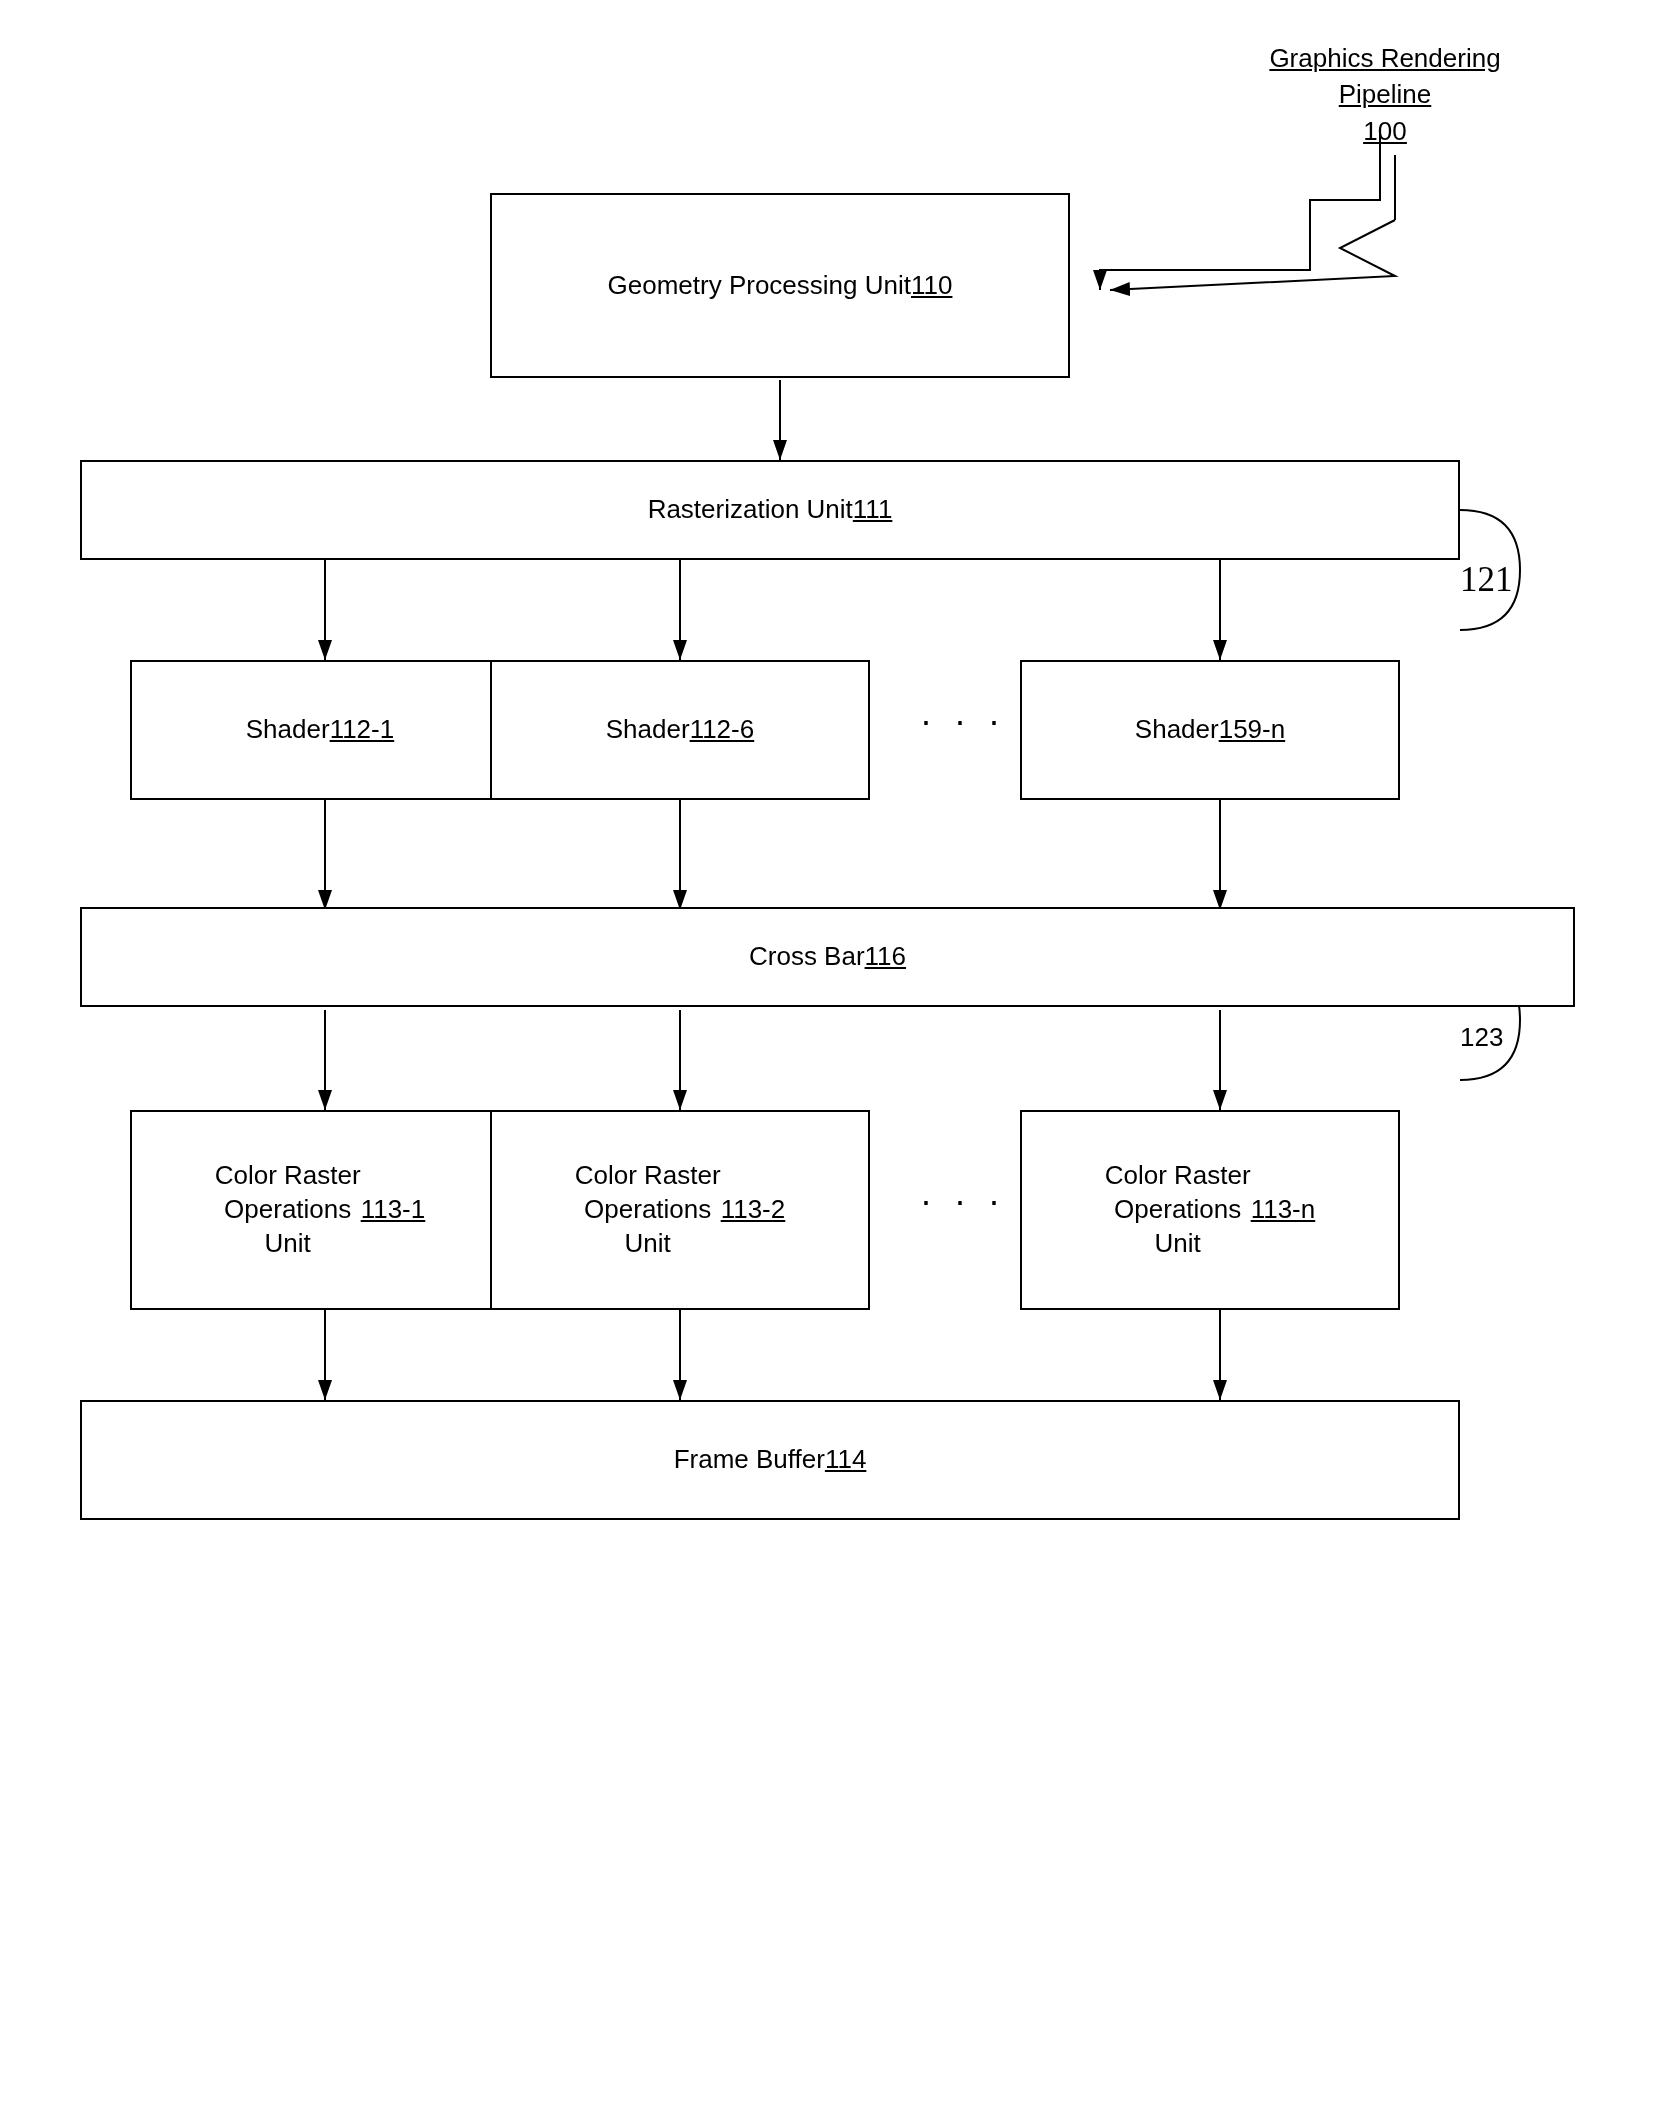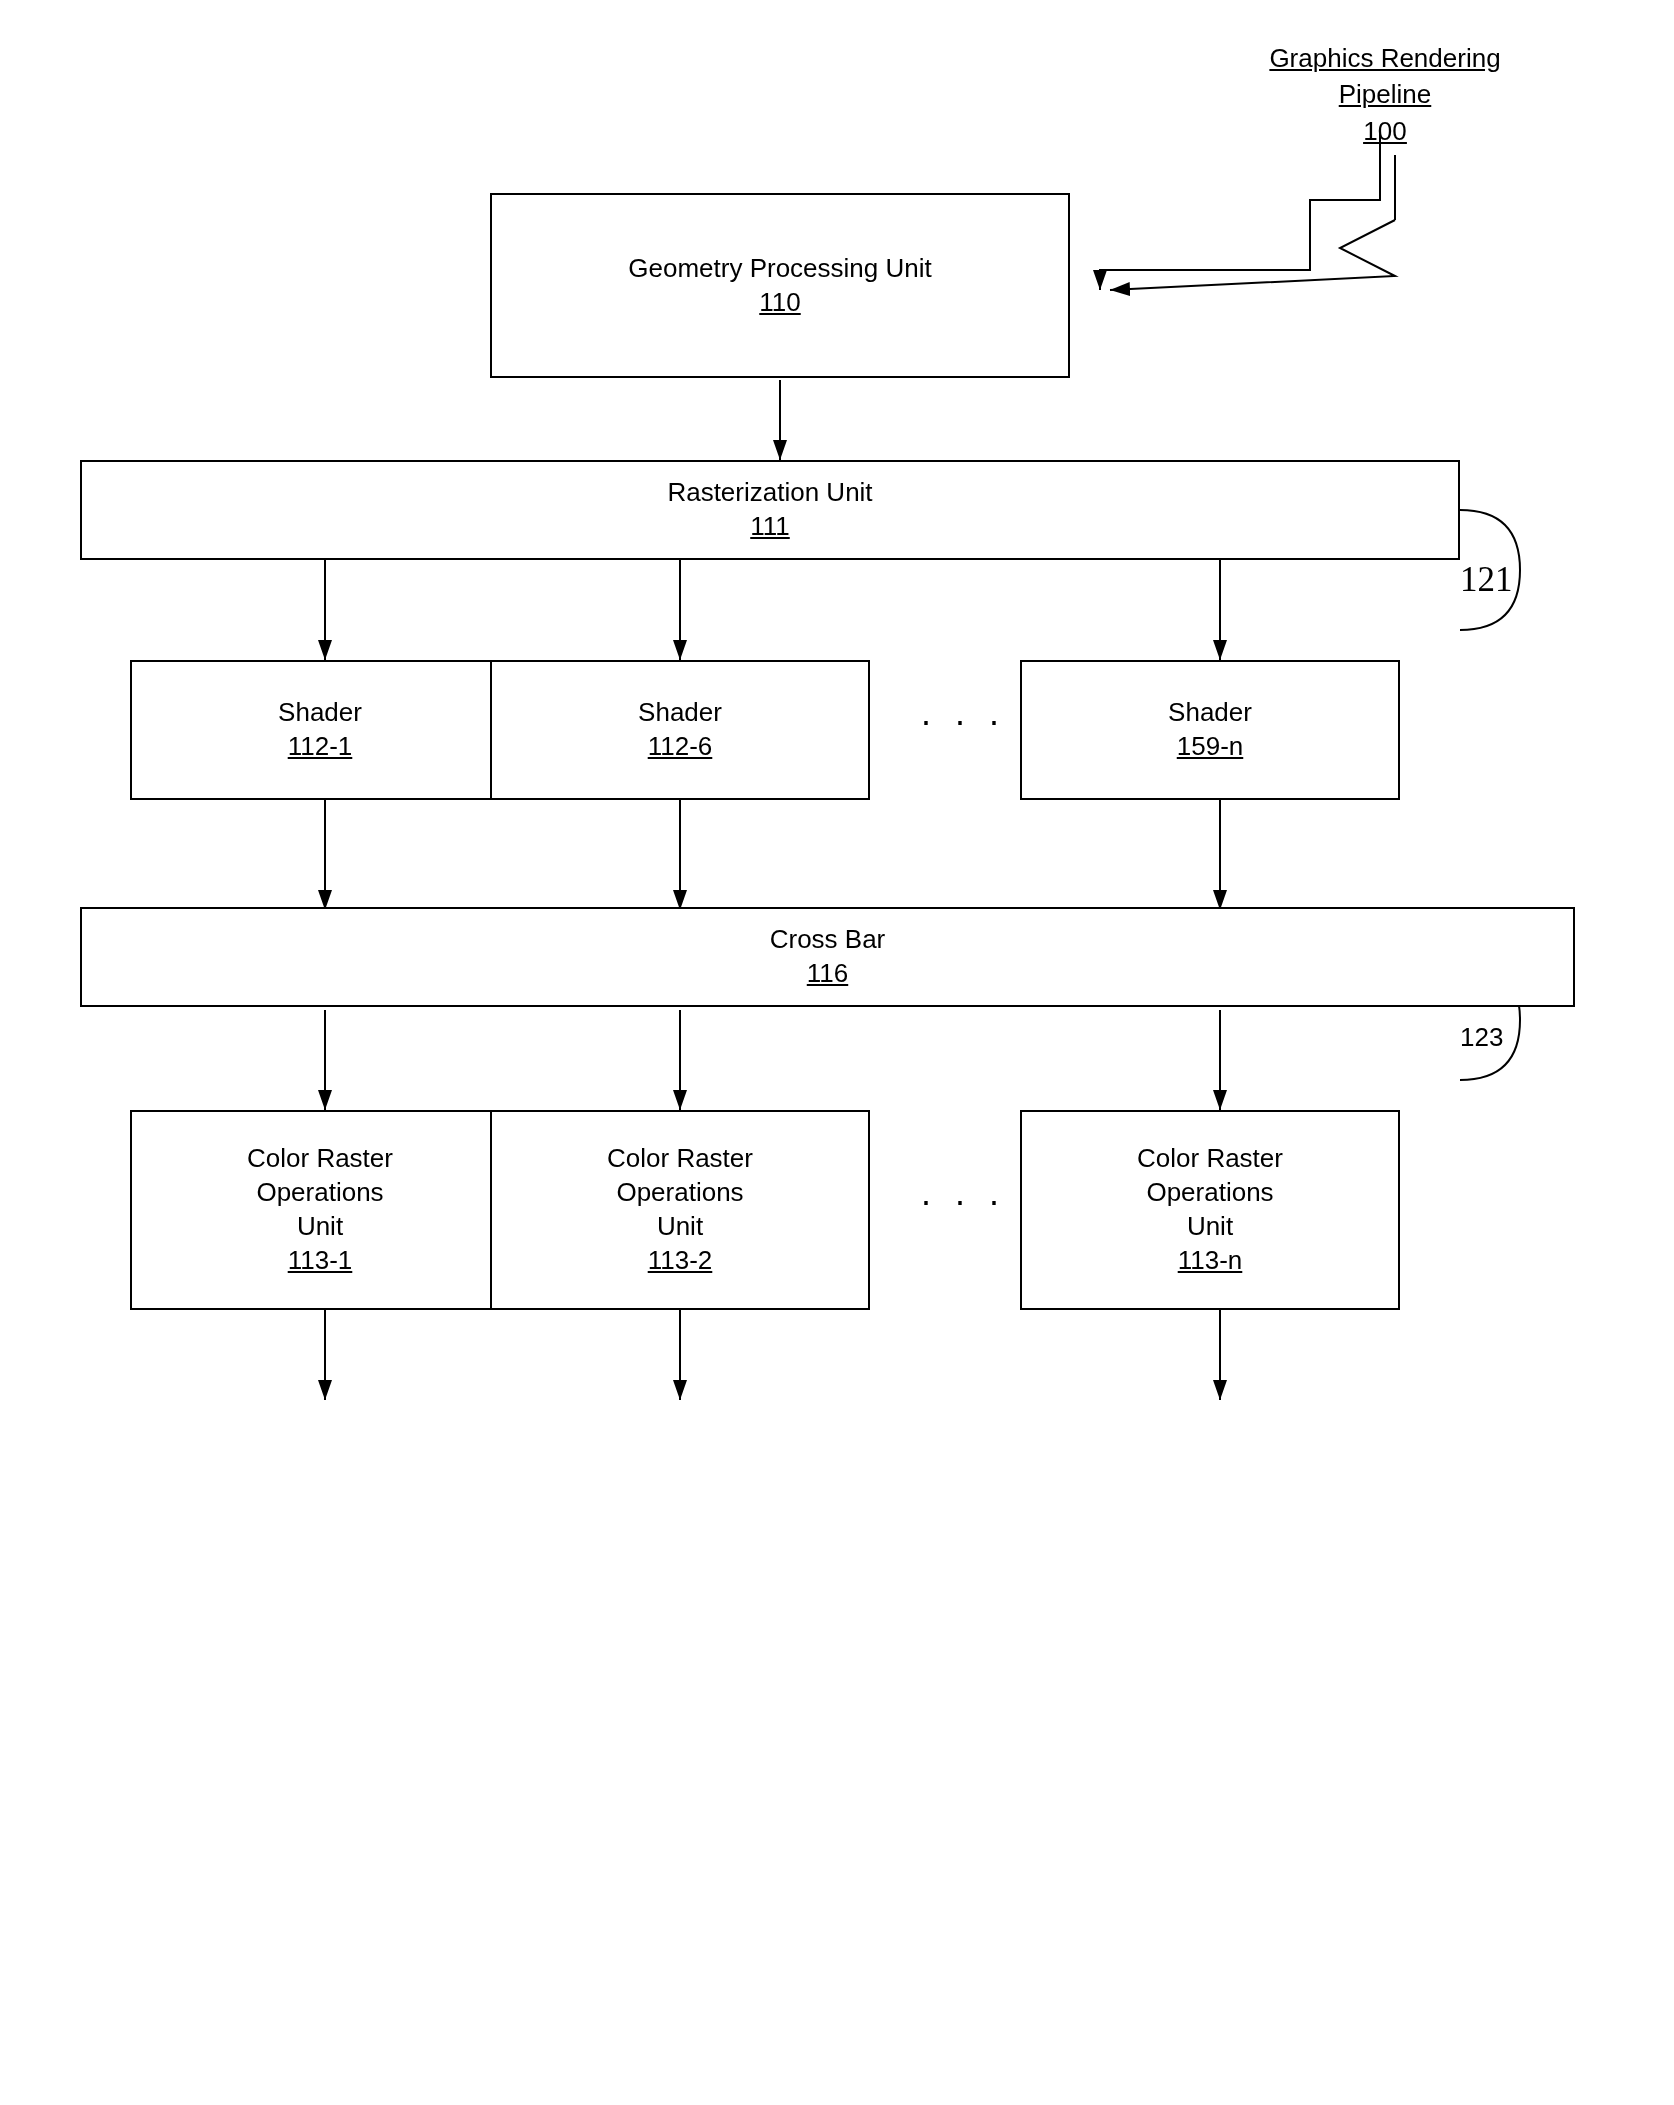--- a/index.html
+++ b/index.html
@@ -19,21 +19,20 @@
       width: 1674px;
       height: 2105px;
     }
 
     .box {
       position: absolute;
       border: 2px solid #000;
       background: #fff;
       text-align: center;
       display: flex;
-      flex-direction: column;
       align-items: center;
       justify-content: center;
       font-size: 26px;
       line-height: 1.3;
     }
 
     .box .label {
       font-size: 26px;
       font-weight: normal;
     }
@@ -183,14 +182,18 @@
     <span>· · ·</span>
   </div>
 
   <div class="box" style="left:1020px; top:1110px; width:380px; height:200px;">
     <span class="label" style="white-space:pre-line;">Color Raster
 Operations
 Unit</span>
     <span class="ref">113-n</span>
   </div>
 
+  <div class="box" style="left:80px; top:1400px; width:1380px; height:120px;">
+    <span class="label">Frame Buffer</span>
+    <span class="ref">114</span>
+  </div>
 
 </div>
 
 </body></html>

